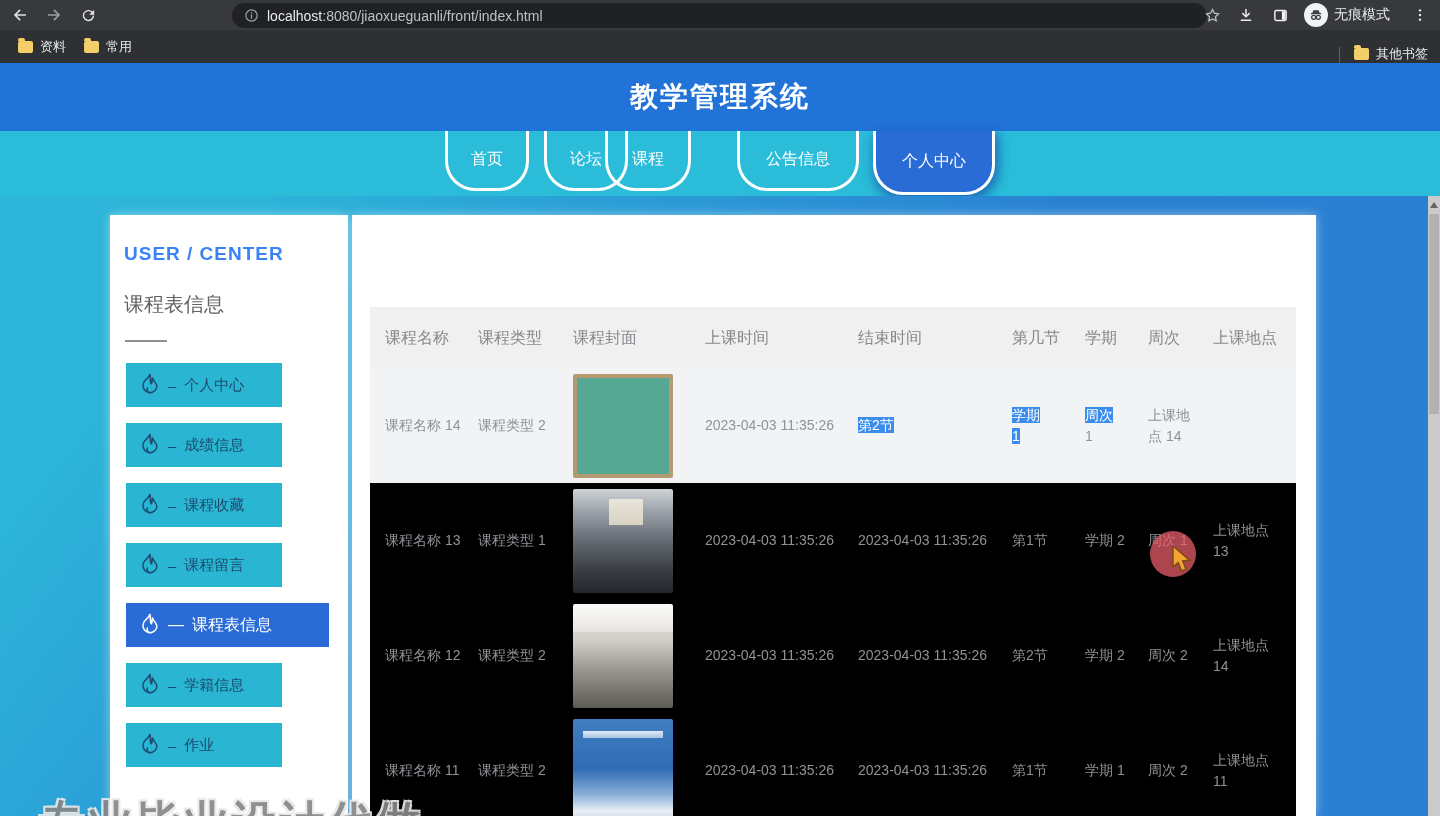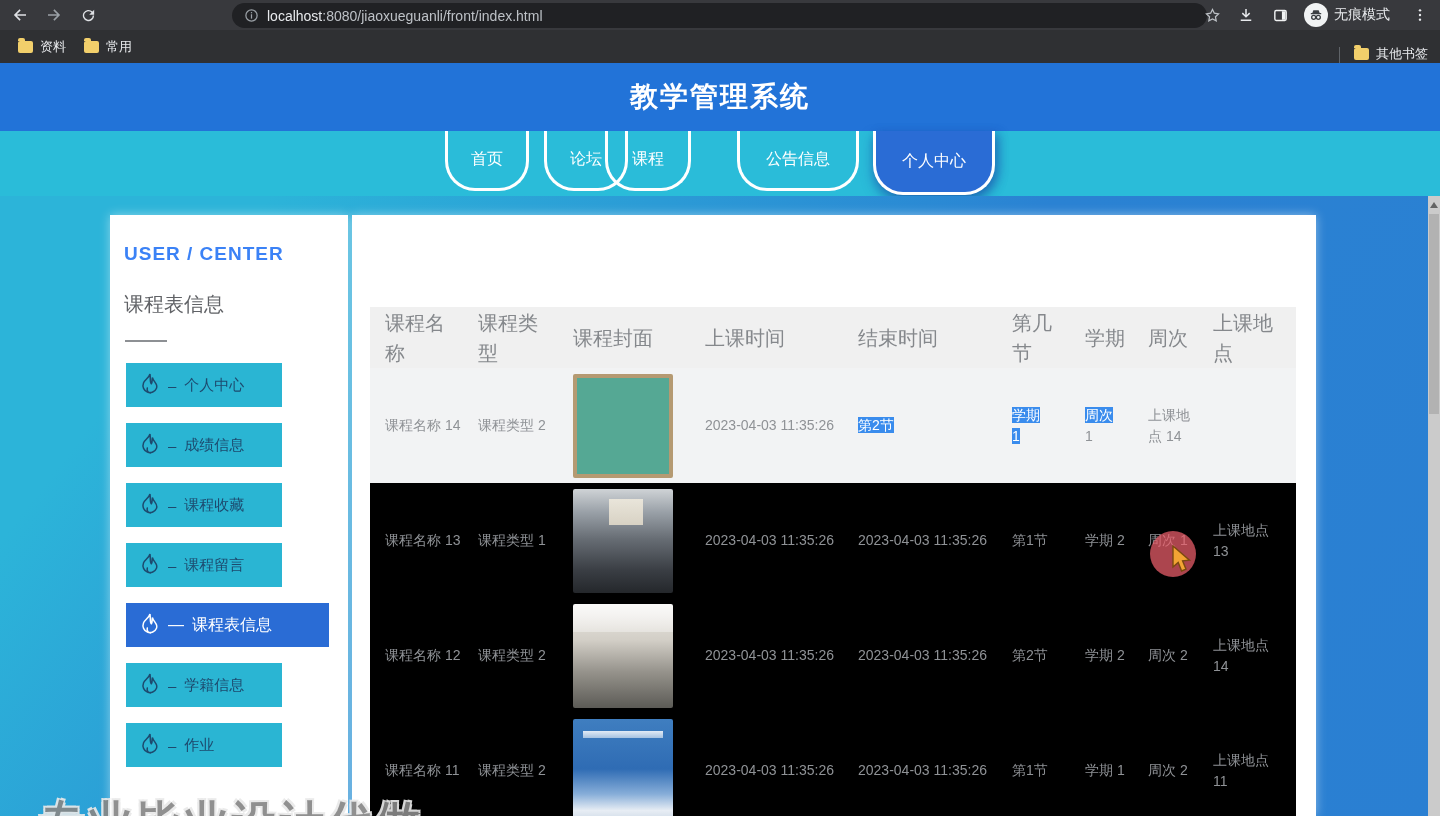--- a/index.html
+++ b/index.html
@@ -50,21 +50,21 @@
   .sb-subtitle { position:absolute; left:14px; top:76px; font-size:20px; color:#606266; }
   .sb-divider { position:absolute; left:15px; top:125px; width:42px; height:2px; background:#8d9094; }
   .sb-item { position:absolute; left:16px; width:156px; height:44px; background:#2ab5d3; color:#1d4a6e; font-size:15px; display:flex; align-items:center; padding-left:12px; cursor:pointer; }
   .sb-item .dash { margin:0 8px 0 6px; }
   .sb-item.active { width:203px; background:#2a6cd5; color:#fff; font-size:16px; }
   .flame { flex:none; }
 
   
   .table { position:absolute; left:18px; top:92px; width:926px; }
   .t-row { display:grid; grid-template-columns:93px 95px 132px 153px 154px 73px 63px 65px 1fr; padding-left:15px; align-items:center; }
-  .t-head { background:#f0f0f0; height:61px; color:#85888c; font-size:20px; }
+  .t-head { background:#f0f0f0; height:61px; color:#85888c; font-size:16px; }
   .t-head .cell { padding-right:18px; line-height:1.5; }
   .t-body-row { height:115px; color:#8f9296; font-size:14px; background:#000000; }
   .t-body-row.hover { background:#f2f3f4; }
   .cell { line-height:1.5; padding-right:14px; overflow-wrap:break-word; }
   .sel { background:#3a8ced; color:#fff; }
   .cover { width:100px; height:104px; border-radius:2px; }
   .cover-1 { background:
       radial-gradient(circle at 60% 22%, rgba(255,255,255,.9) 0 14%, rgba(255,255,255,0) 15%),
       linear-gradient(200deg,#cfe7d8 0%,#9ccf b5 0%,#8ec9ab 25%,#4aa391 55%,#2e8b85 80%,#567a6b 100%);
     background-color:#55a894; border:4px solid #b59a72; }

